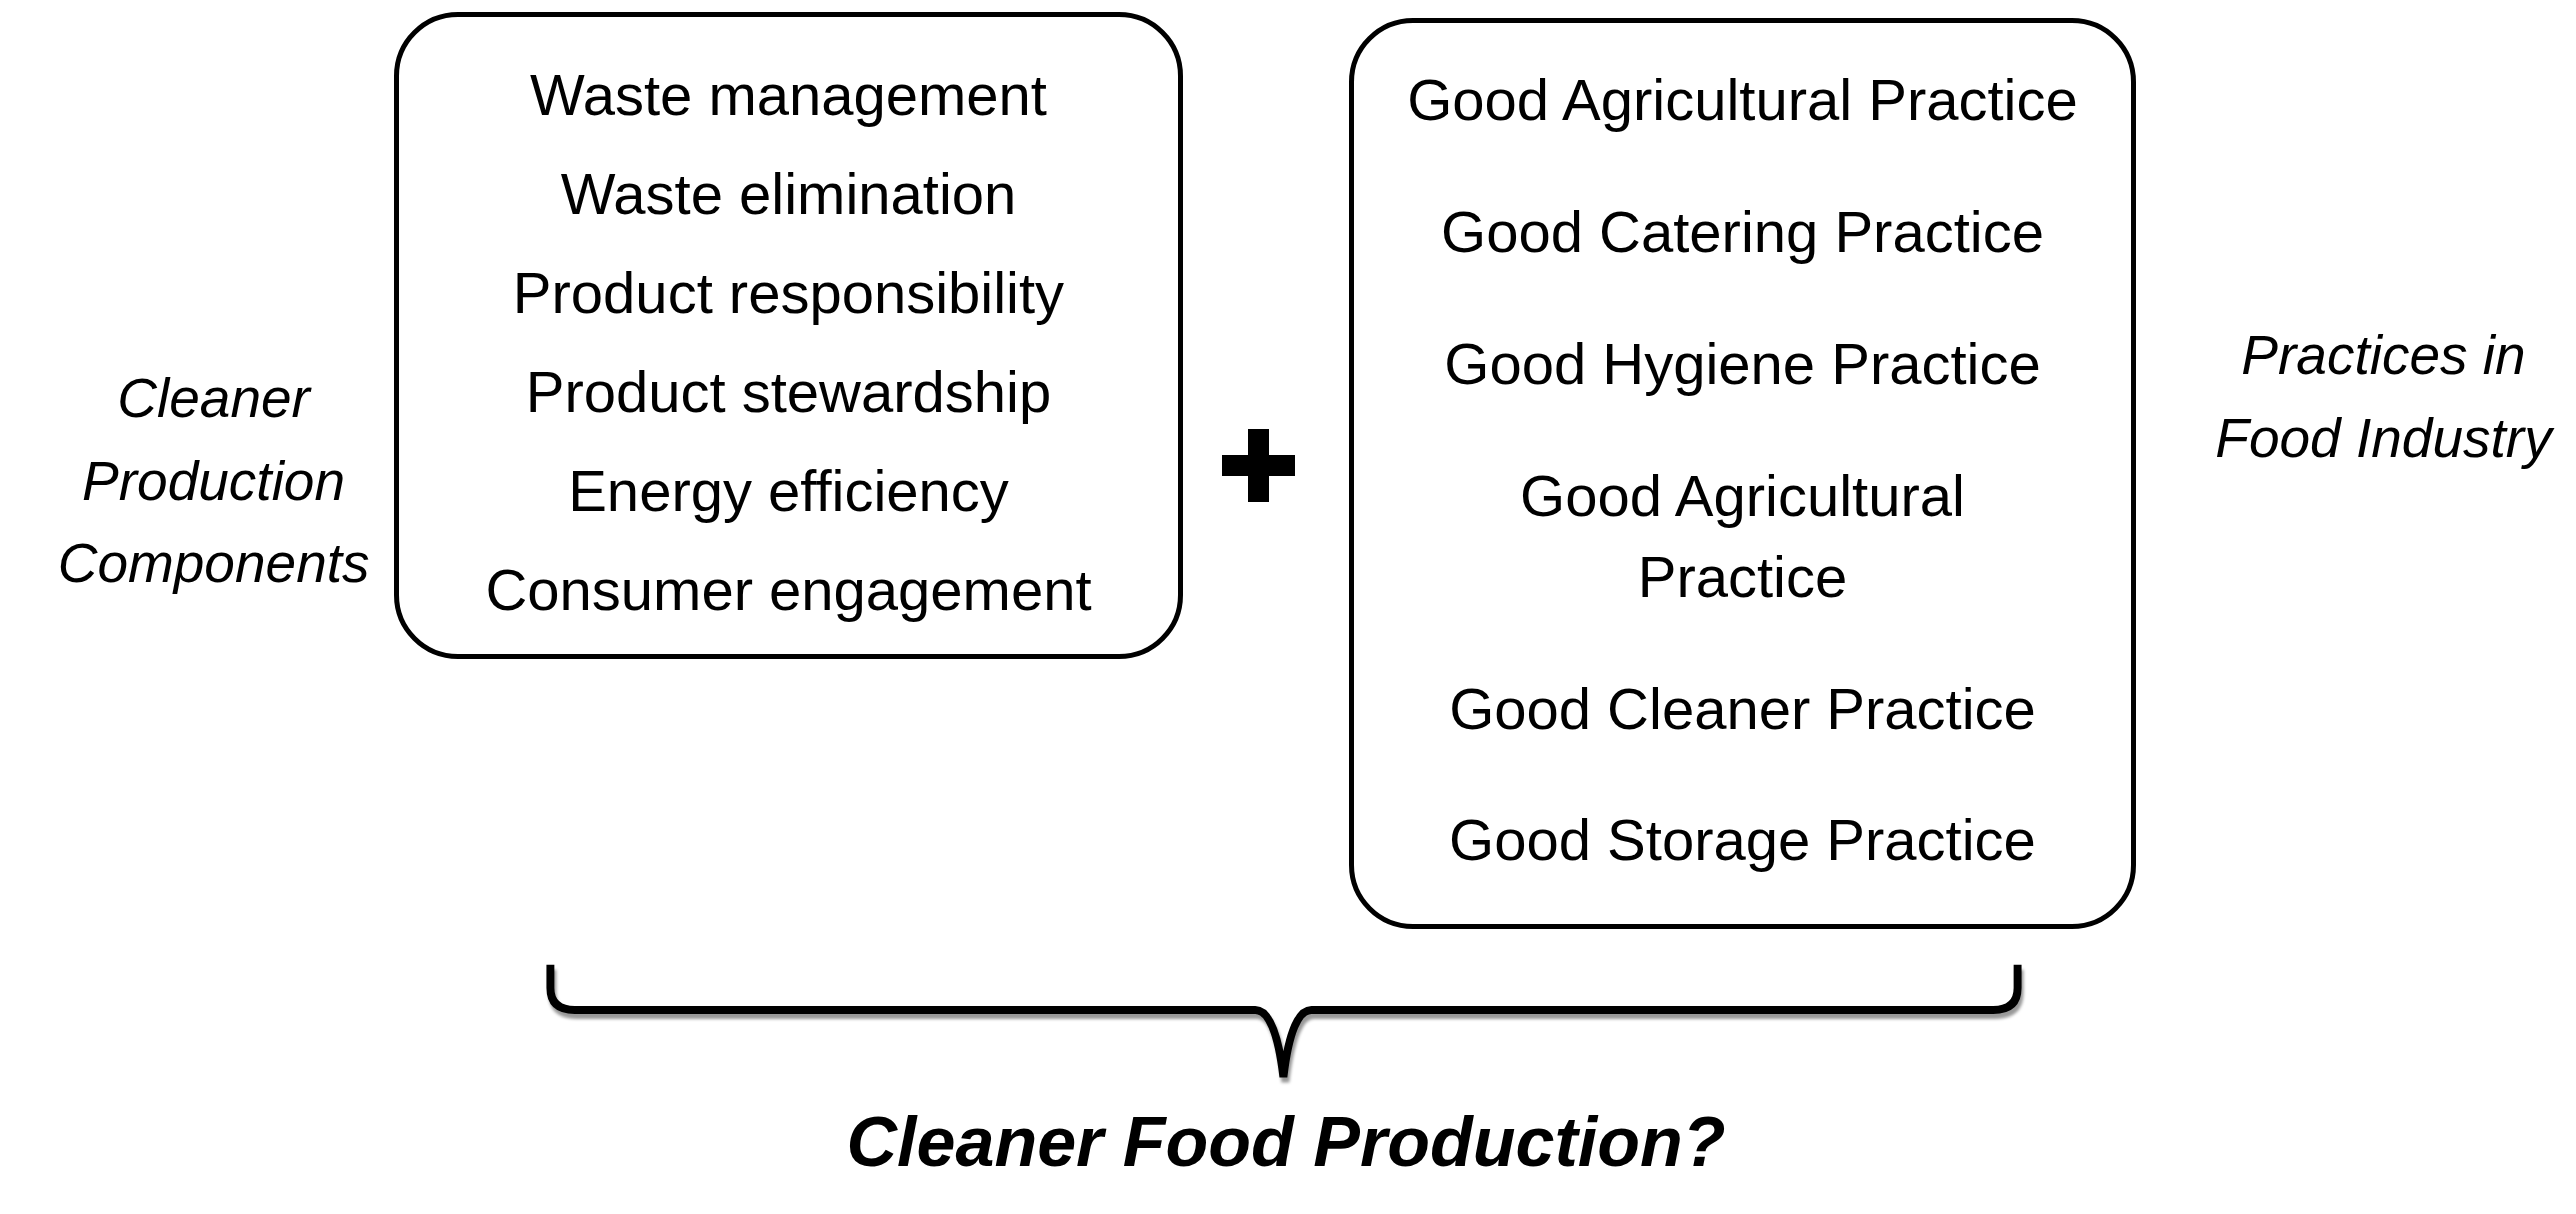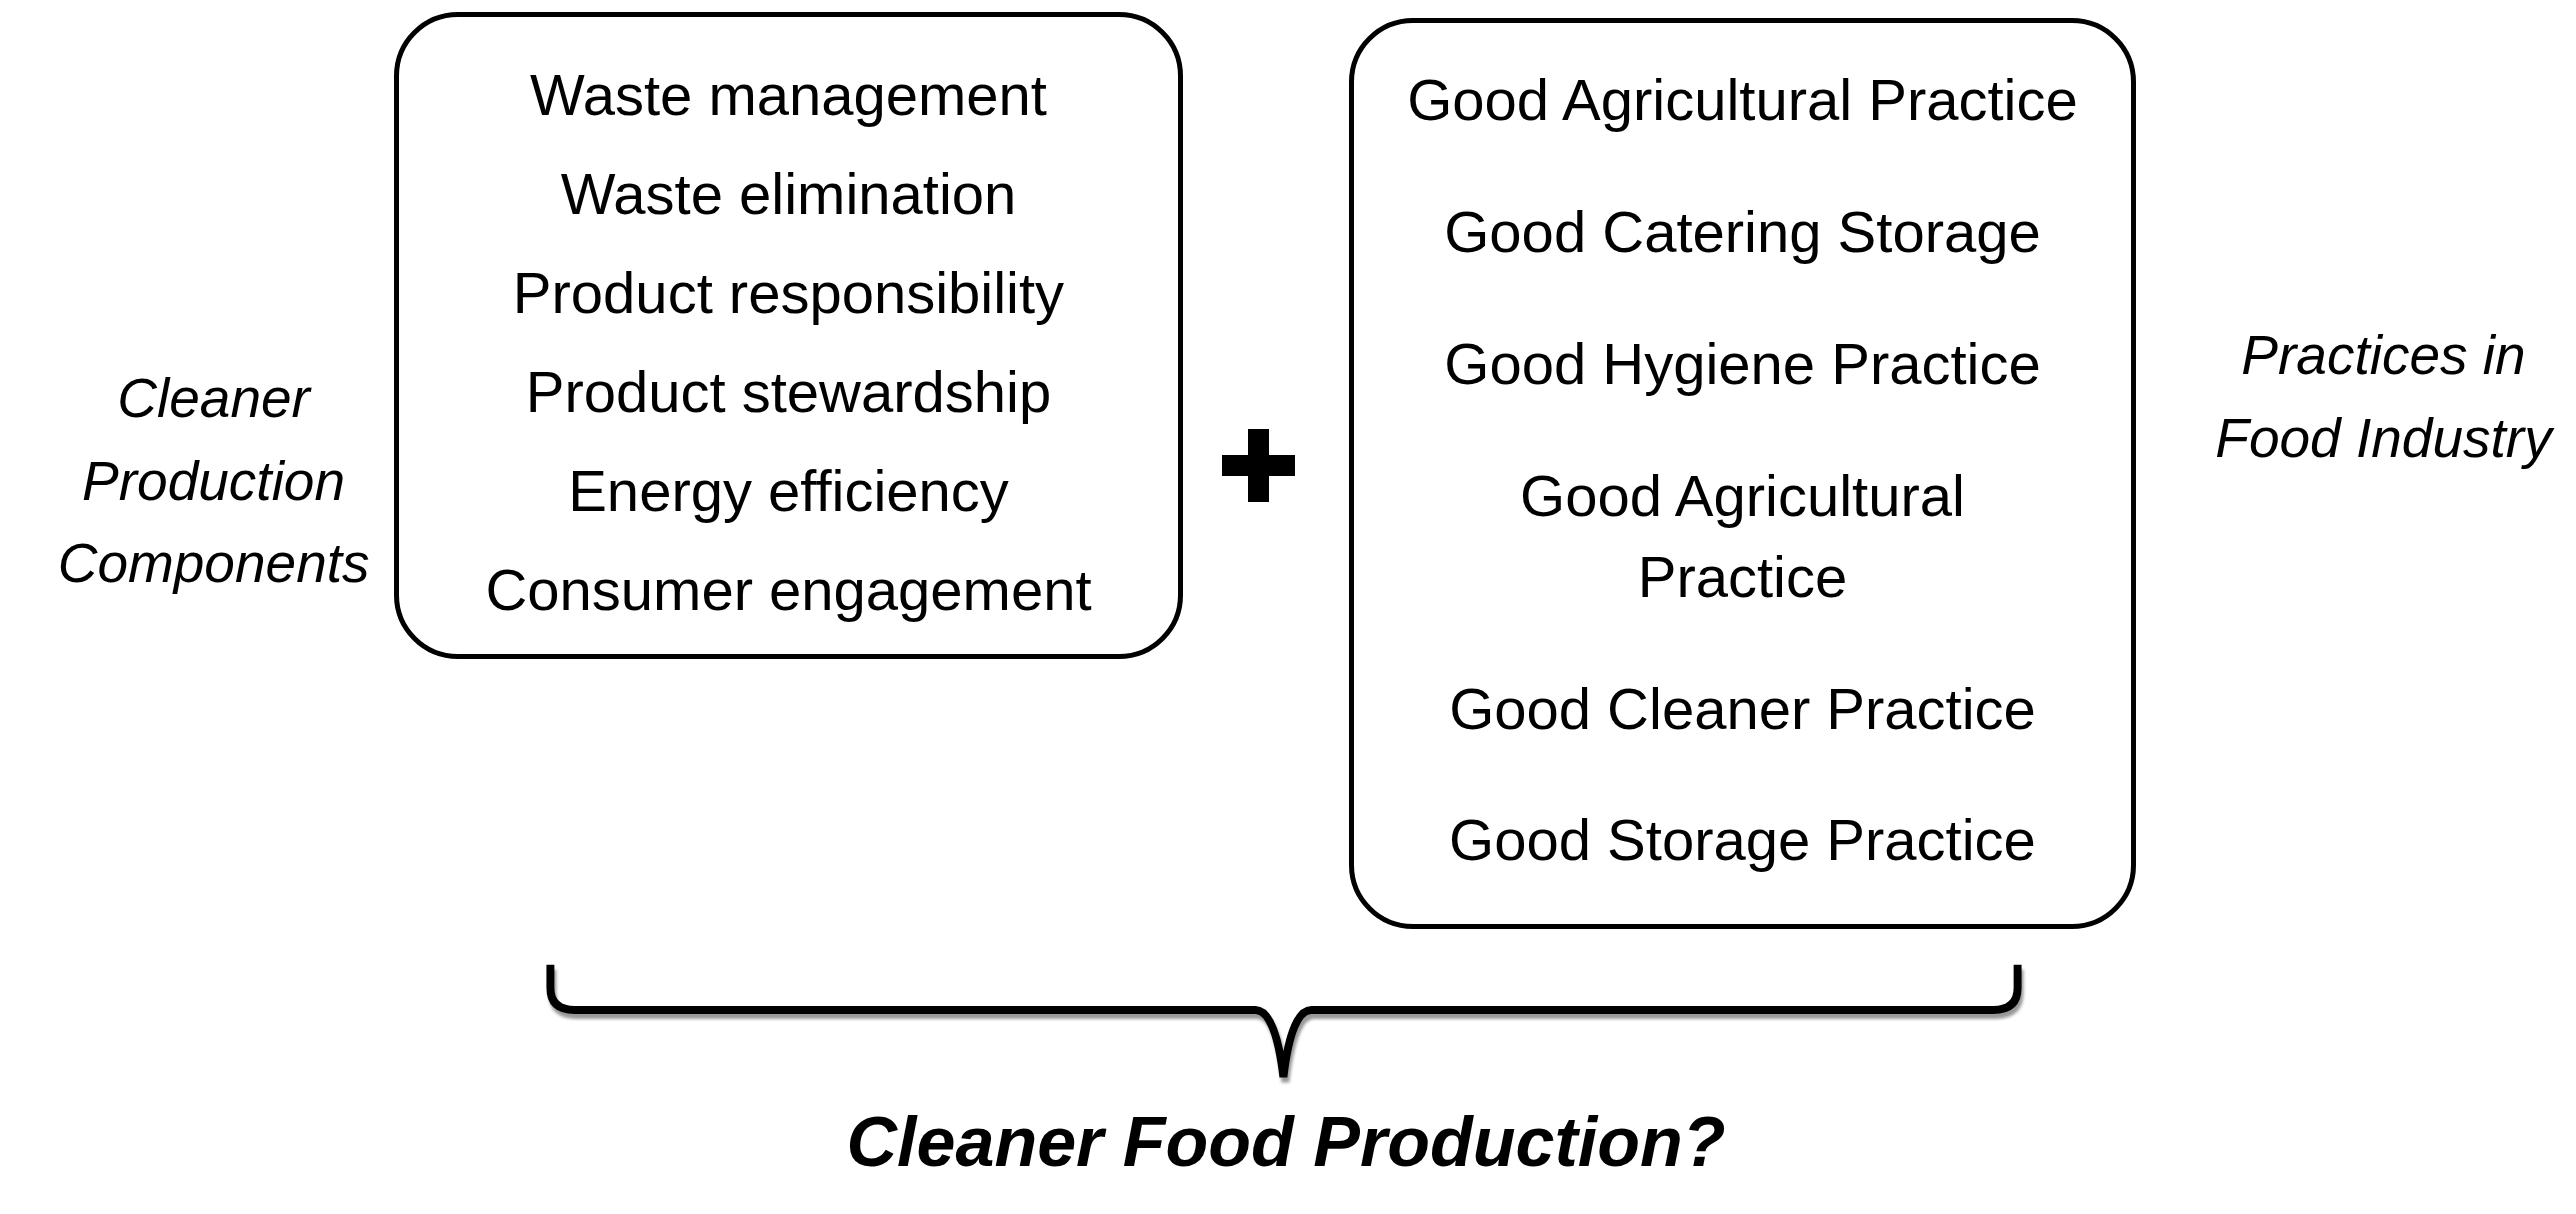--- a/index.html
+++ b/index.html
@@ -140,21 +140,21 @@
     <div class="item">Consumer engagement</div>
   </div>
 
   <div id="plus">
     <div class="bar-h"></div>
     <div class="bar-v"></div>
   </div>
 
   <div id="right-box" class="box">
     <div class="item">Good Agricultural Practice</div>
-    <div class="item">Good Catering Storage</div>
+    <div class="item">Good Catering Practice</div>
     <div class="item">Good Hygiene Practice</div>
     <div class="item">Good Agricultural
 Practice</div>
     <div class="item">Good Cleaner Practice</div>
     <div class="item">Good Storage Practice</div>
   </div>
 
   <div id="right-label" class="side-label">
     <div>Practices in</div>
     <div>Food Industry</div>

